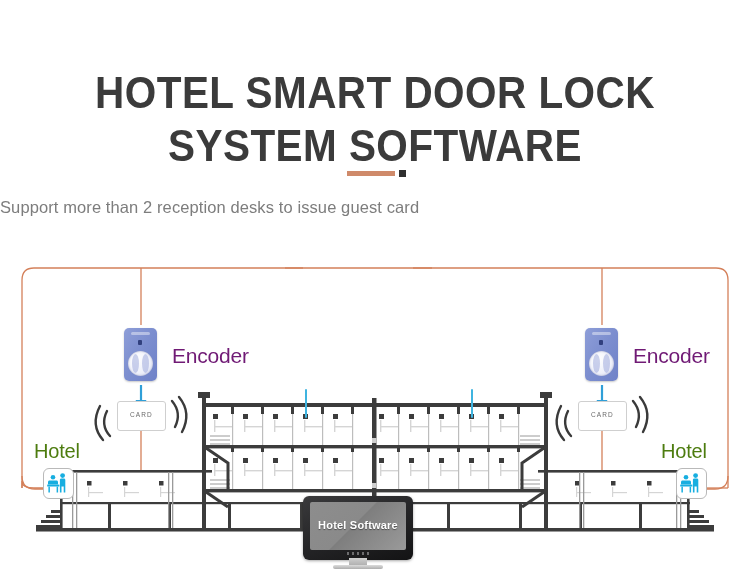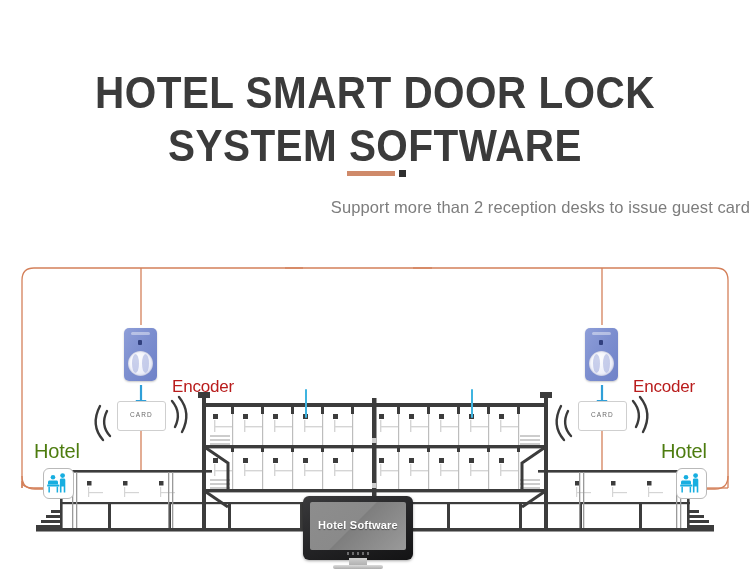--- a/index.html
+++ b/index.html
@@ -63,21 +63,21 @@
     top: 2px;
     width: 7px;
     height: 7px;
     background: #2f2f2f;
   }
   .subtitle {
     position: absolute;
     left: 0;
     top: 198px;
     width: 750px;
-    text-align: right;
+    text-align: left;
     font-size: 16.5px;
     color: #7d7d7d;
     letter-spacing: 0.1px;
   }
 
   
   .diagram {
     position: absolute;
     left: 0;
     top: 240px;
@@ -135,25 +135,24 @@
     width: 7px;
     height: 19px;
     border-radius: 50%;
     background: rgba(160,172,220,0.55);
   }
   .encoder-dev .dev-reader:before { left: 4px; }
   .encoder-dev .dev-reader:after  { right: 4px; }
 
   .encoder-label {
     position: absolute;
-    font-size: 17px;
-    color: #b91c1c;
+    font-size: 21px;
+    color: #701a75;
     letter-spacing: -0.2px;
     white-space: nowrap;
-    margin-top: 33px;
   }
 
   
   .card-box {
     position: absolute;
     width: 47px;
     height: 28px;
     background: #ffffff;
     border: 1px solid #cfcfcf;
     border-radius: 3px;

